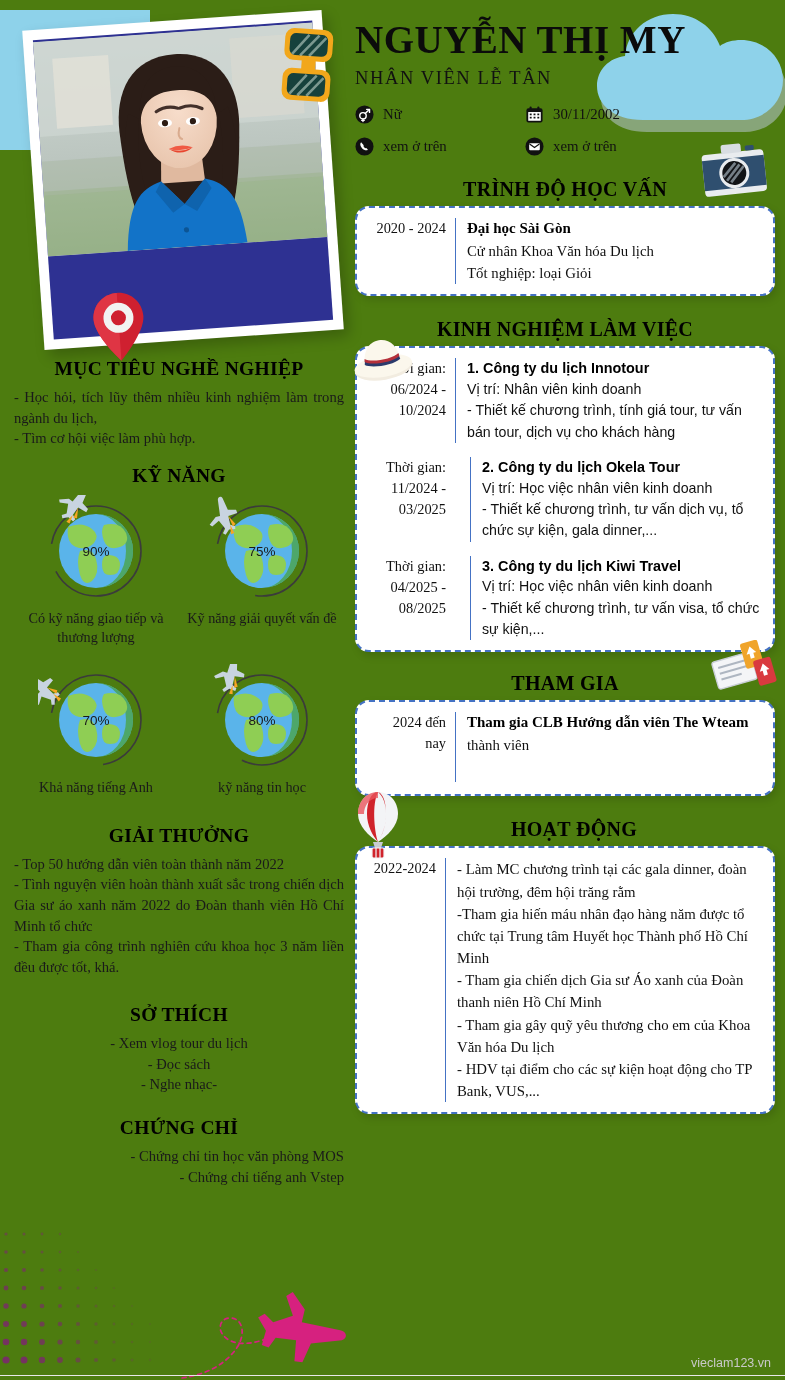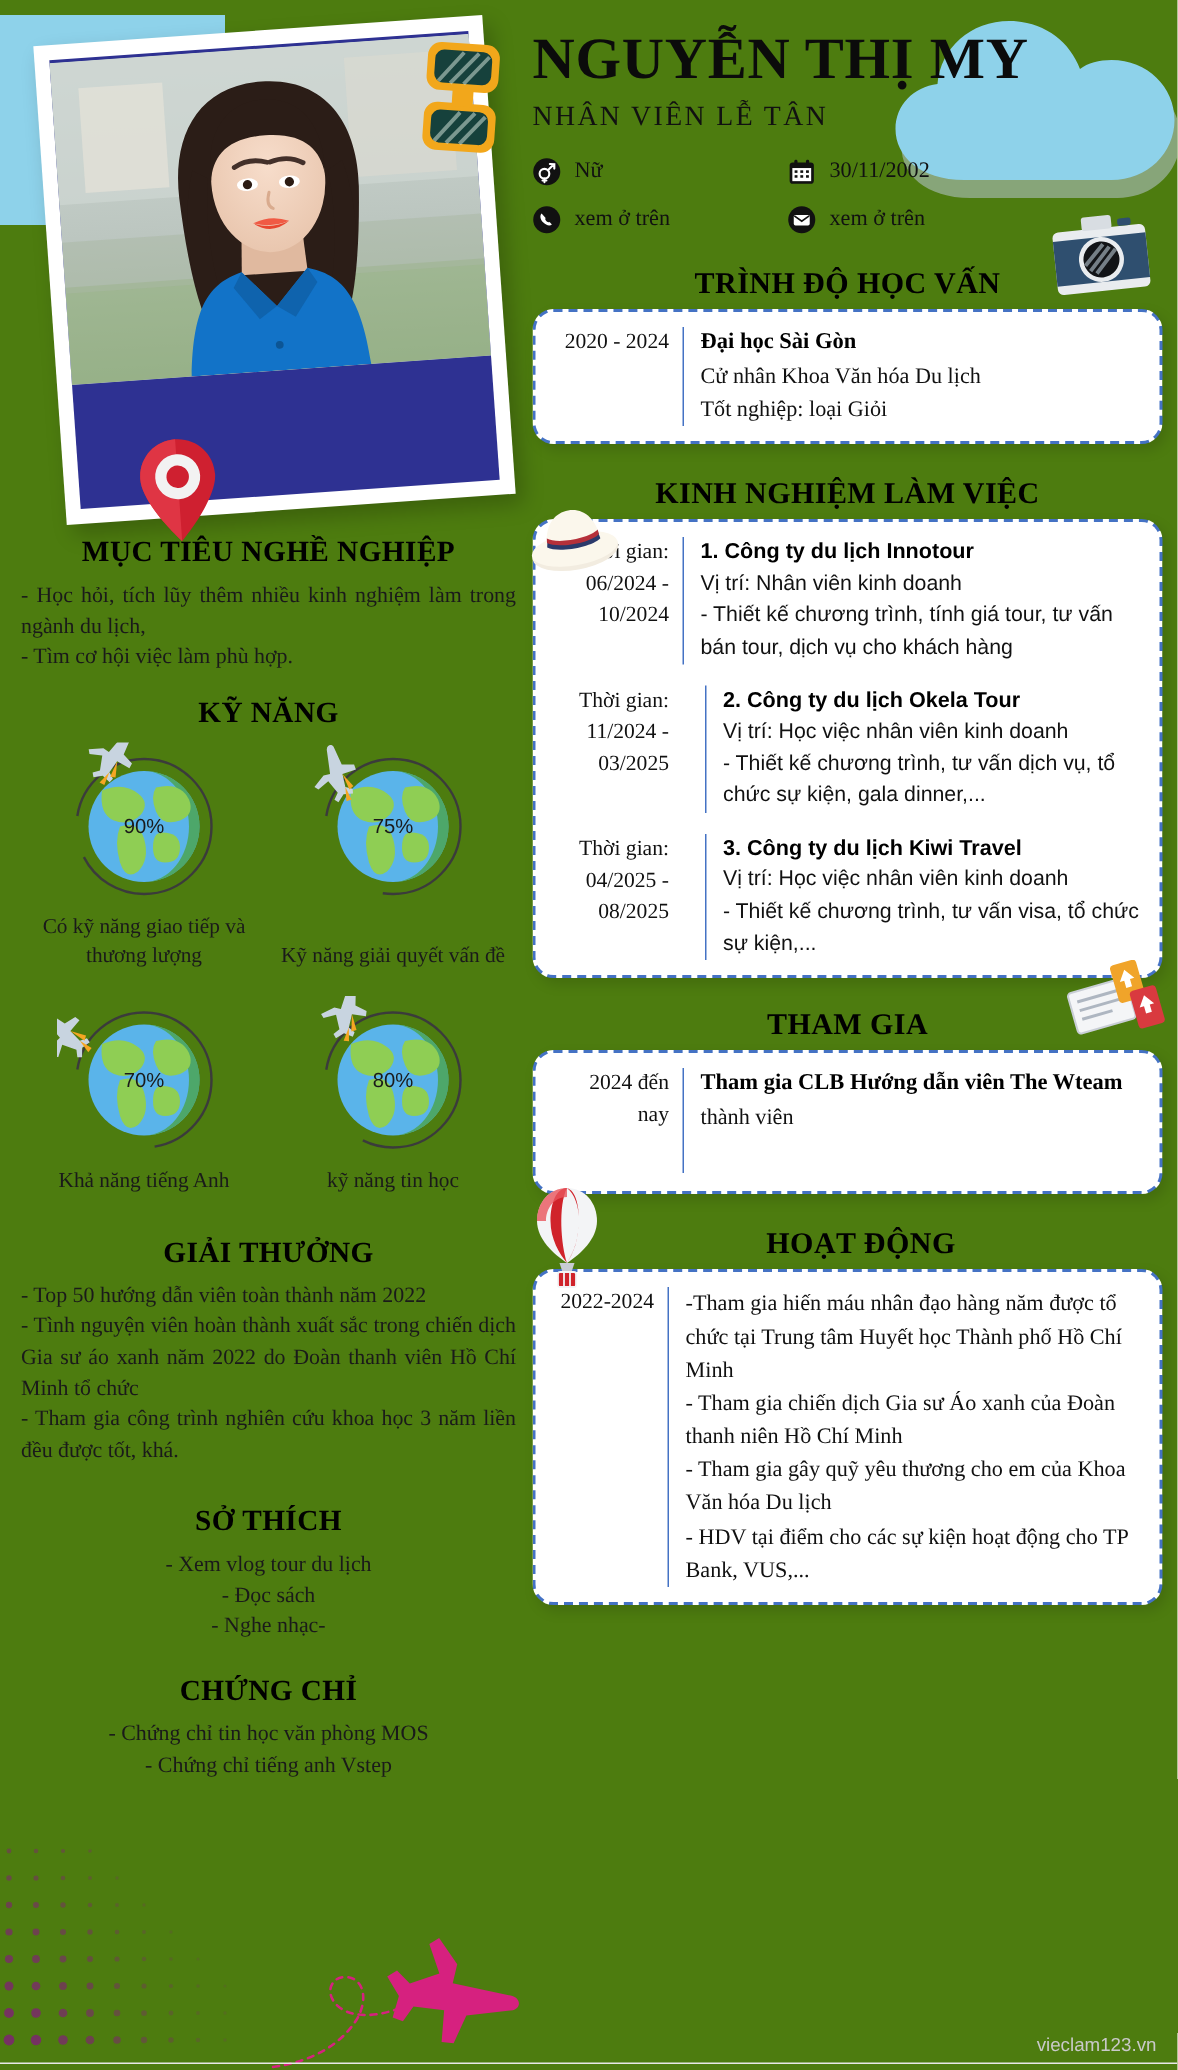--- a/index.html
+++ b/index.html
@@ -79,21 +79,21 @@
   }
   .body-line { display: block; }
 
   
   .skills-grid {
     display: grid; grid-template-columns: 1fr 1fr;
     row-gap: 4px; column-gap: 2px;
     margin-top: 8px;
   }
   .skill {
-    display: flex; flex-direction: column; align-items: center; justify-content: space-between;
+    display: flex; flex-direction: column; align-items: center;
   }
   .skill-globe { width: 116px; height: 112px; position: relative; }
   .skill-globe svg { width: 100%; height: 100%; display: block; }
   .skill-pct {
     position: absolute; left: 0; right: 0; top: 50%;
     transform: translateY(-50%);
     text-align: center;
     font-family: "Liberation Sans", sans-serif;
     font-size: 13.5px; color: #1a1a1a;
   }
@@ -532,20 +532,21 @@
           <path d="M18 52 L28 52 L26 58 L20 58 Z" fill="#c8ccd3"></path>
           <rect x="17" y="58" width="12" height="10" rx="1.4" fill="#d0232b"></rect>
           <rect x="17" y="58" width="12" height="10" rx="1.4" fill="none" stroke="#f3f4f6" stroke-width="1.2"></rect>
           <path d="M21 58 V68 M25 58 V68" stroke="#f3f4f6" stroke-width="1.2"></path>
         </svg>
       </div>
       <div class="card">
         <div class="row">
           <div class="row-date" style="width:76px;">2022-2024</div>
           <div class="row-body">
+            <div class="row-line serif">- Làm MC chương trình tại các gala dinner, đoàn hội trường, đêm hội trăng rằm</div>
             <div class="row-line serif">-Tham gia hiến máu nhân đạo hàng năm được tổ chức tại Trung tâm Huyết học Thành phố Hồ Chí Minh</div>
             <div class="row-line serif">- Tham gia chiến dịch Gia sư Áo xanh của Đoàn thanh niên Hồ Chí Minh</div>
             <div class="row-line serif">- Tham gia gây quỹ yêu thương cho em của Khoa Văn hóa Du lịch</div>
             <div class="row-line serif">- HDV tại điểm cho các sự kiện hoạt động cho TP Bank, VUS,...</div>
           </div>
         </div>
       </div>
     </div>
   </div>
 
@@ -662,21 +663,21 @@
       <h2 class="sec">SỞ THÍCH</h2>
       <div class="body-text" style="text-align:center;">
         <span class="body-line">- Xem vlog tour du lịch</span>
         <span class="body-line">- Đọc sách</span>
         <span class="body-line">- Nghe nhạc-</span>
       </div>
     </div>
 
     <div style="margin-top:22px; position:relative; z-index:2;">
       <h2 class="sec">CHỨNG CHỈ</h2>
-      <div class="body-text" style="text-align:center;">
+      <div class="body-text" style="text-align:right;">
         <span class="body-line">- Chứng chỉ tin học văn phòng MOS</span>
         <span class="body-line">- Chứng chỉ tiếng anh Vstep</span>
       </div>
     </div>
   </div>
 
   <div class="footer-rule"></div>
   <div class="footer-wm">vieclam123.vn</div>
 </div>
 

